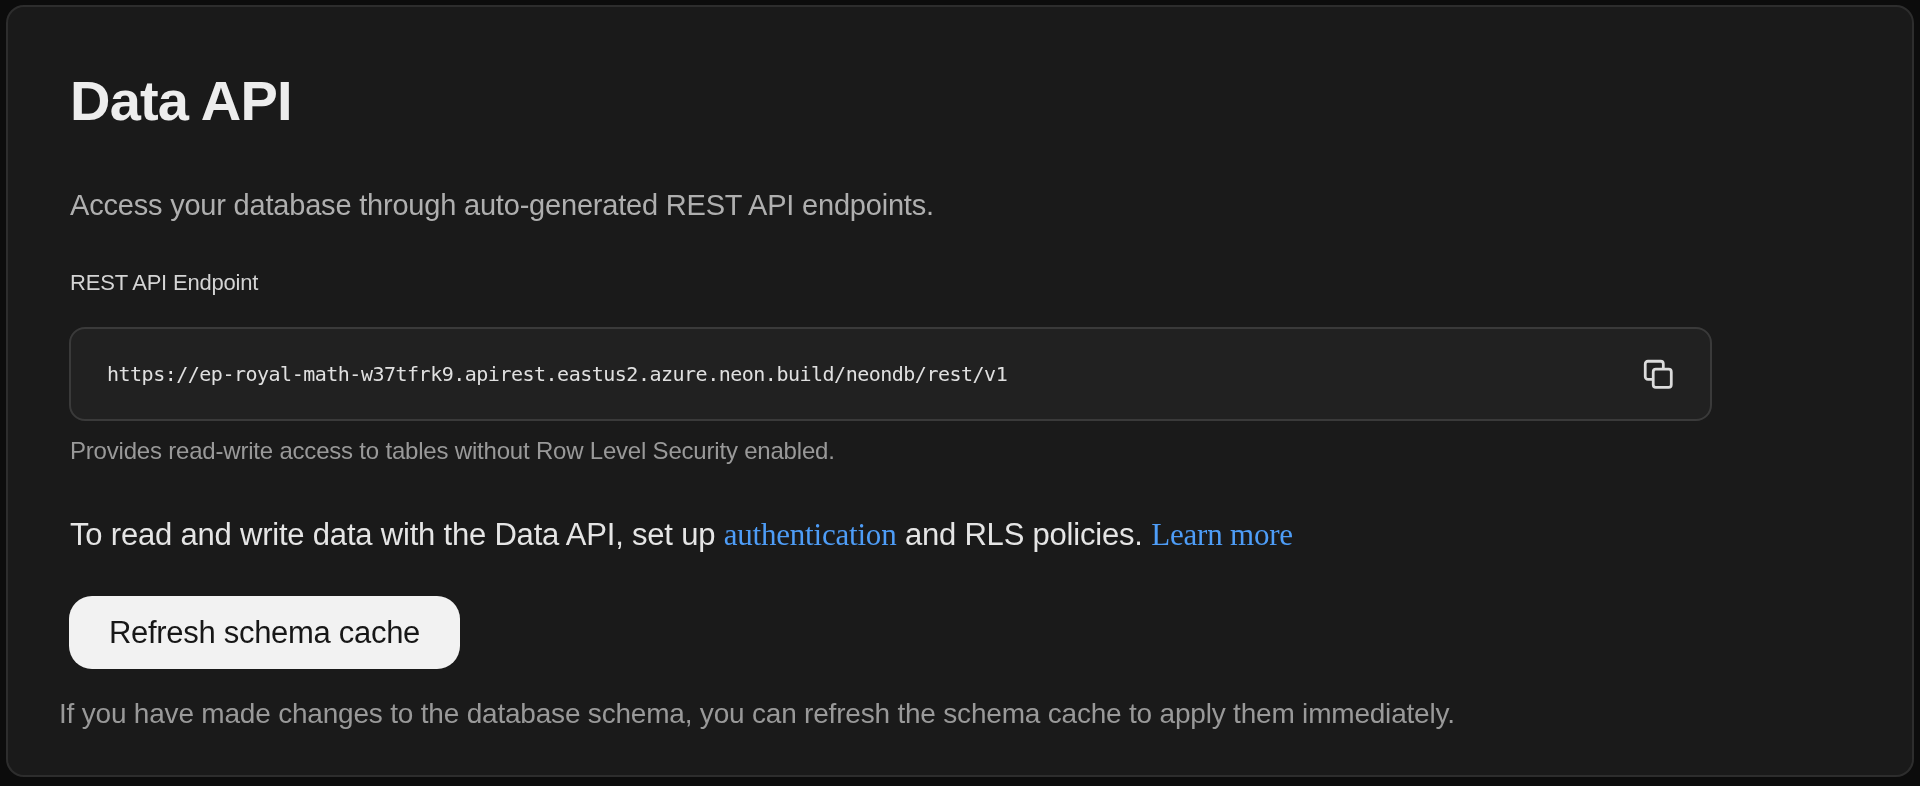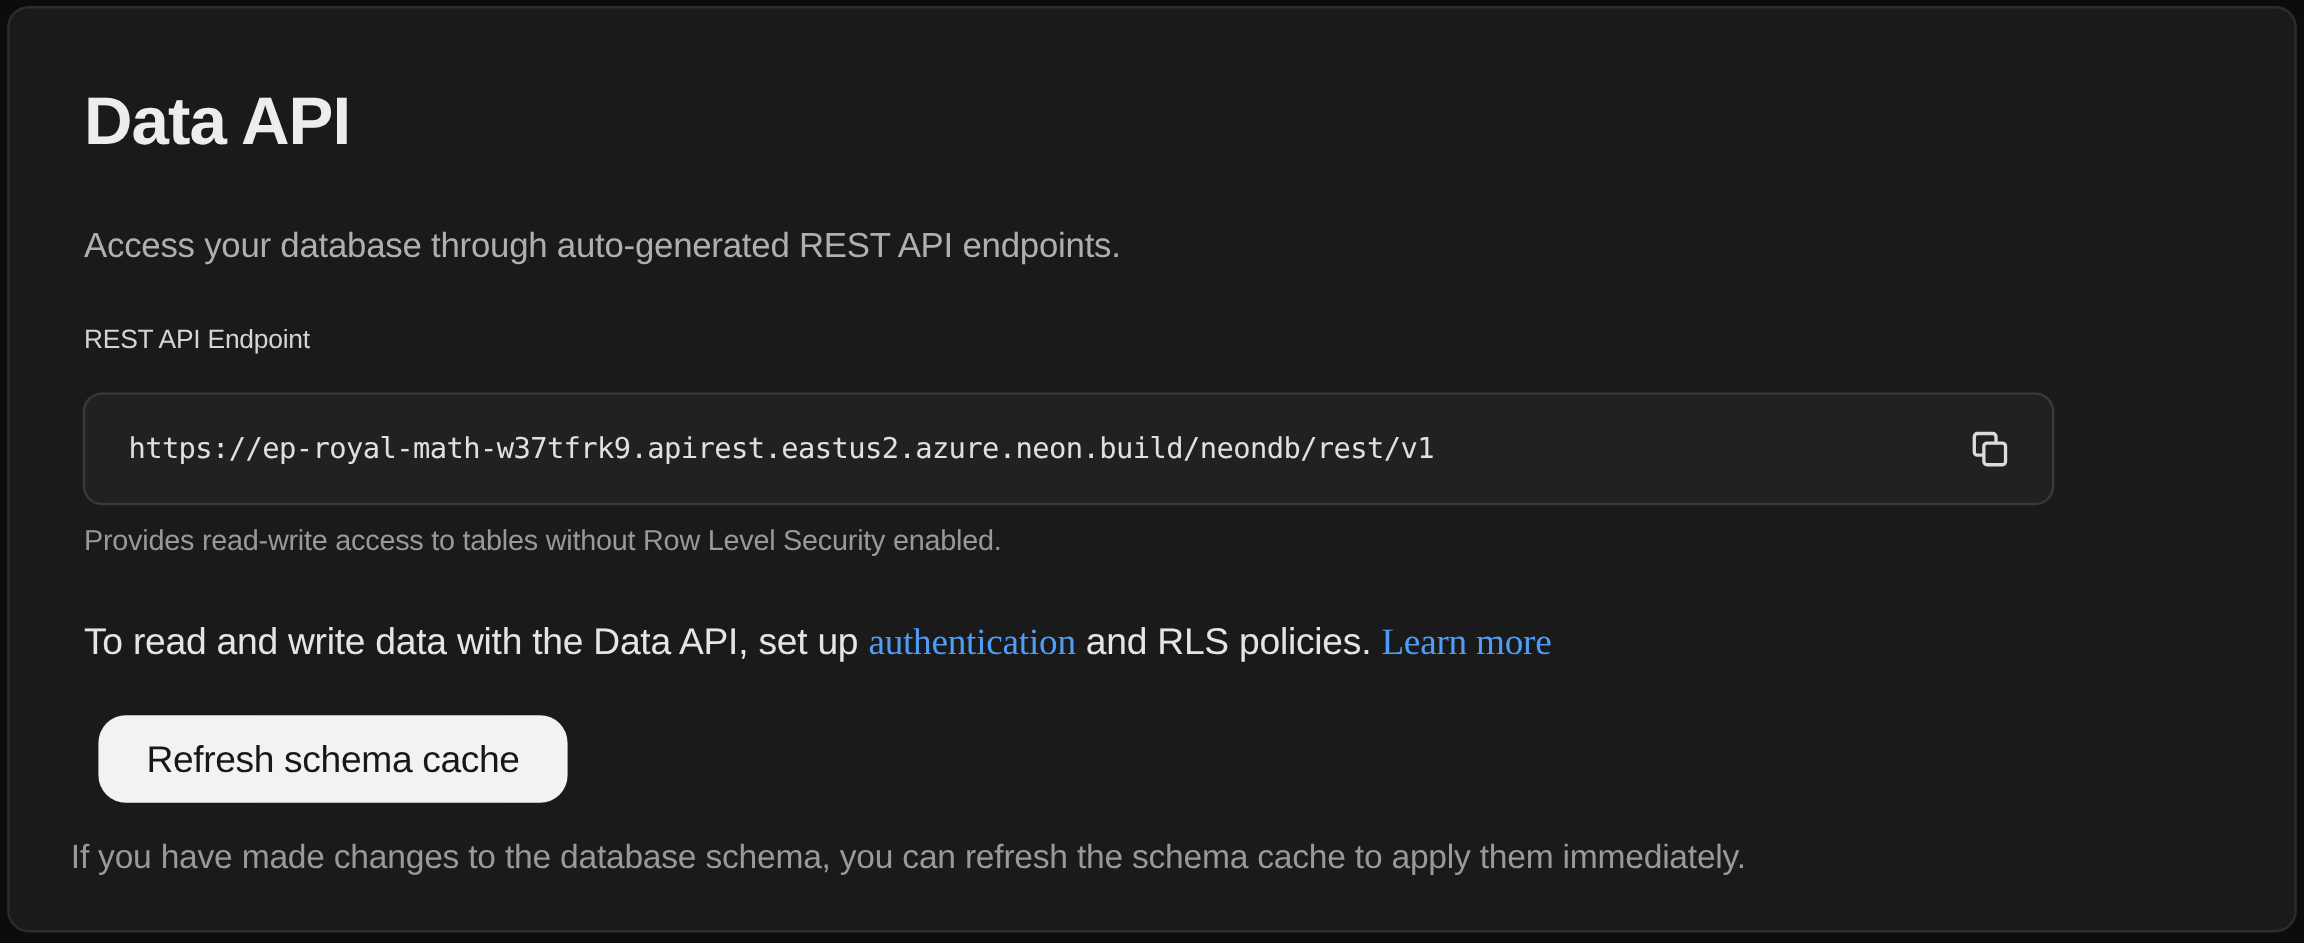--- a/index.html
+++ b/index.html
@@ -55,21 +55,21 @@
     width:1643px;height:94px;
     background:var(--field-bg);
     border:2px solid var(--field-border);
     border-radius:16px;
     display:flex;align-items:center;justify-content:space-between;
     padding:0 30px 0 36px;
     cursor:text;
   }
   .endpoint-url{
     font-family:"DejaVu Sans Mono","Liberation Mono",monospace;
-    font-size:24px;
+    font-size:20px;
     letter-spacing:-0.5px;
     color:var(--mono-text);
   }
   .copy-button{
     background:none;border:none;
     width:44px;height:44px;
     display:flex;align-items:center;justify-content:center;
     cursor:pointer;border-radius:8px;
     flex:0 0 auto;
   }
@@ -94,21 +94,20 @@
     height:73px;
     background:var(--button-bg);
     color:var(--button-text);
     border:none;border-radius:23px;
     font-family:inherit;
     font-size:31px;font-weight:500;
     letter-spacing:-0.3px;
     padding:0 40px;
     display:flex;align-items:center;
     cursor:pointer;
-    margin-left:13px;
   }
   .refresh-helper{
     left:51px;top:690px;
     font-size:28px;line-height:1.2;
     color:var(--text-muted);
   }
 </style>
 </head>
 <body>
 

